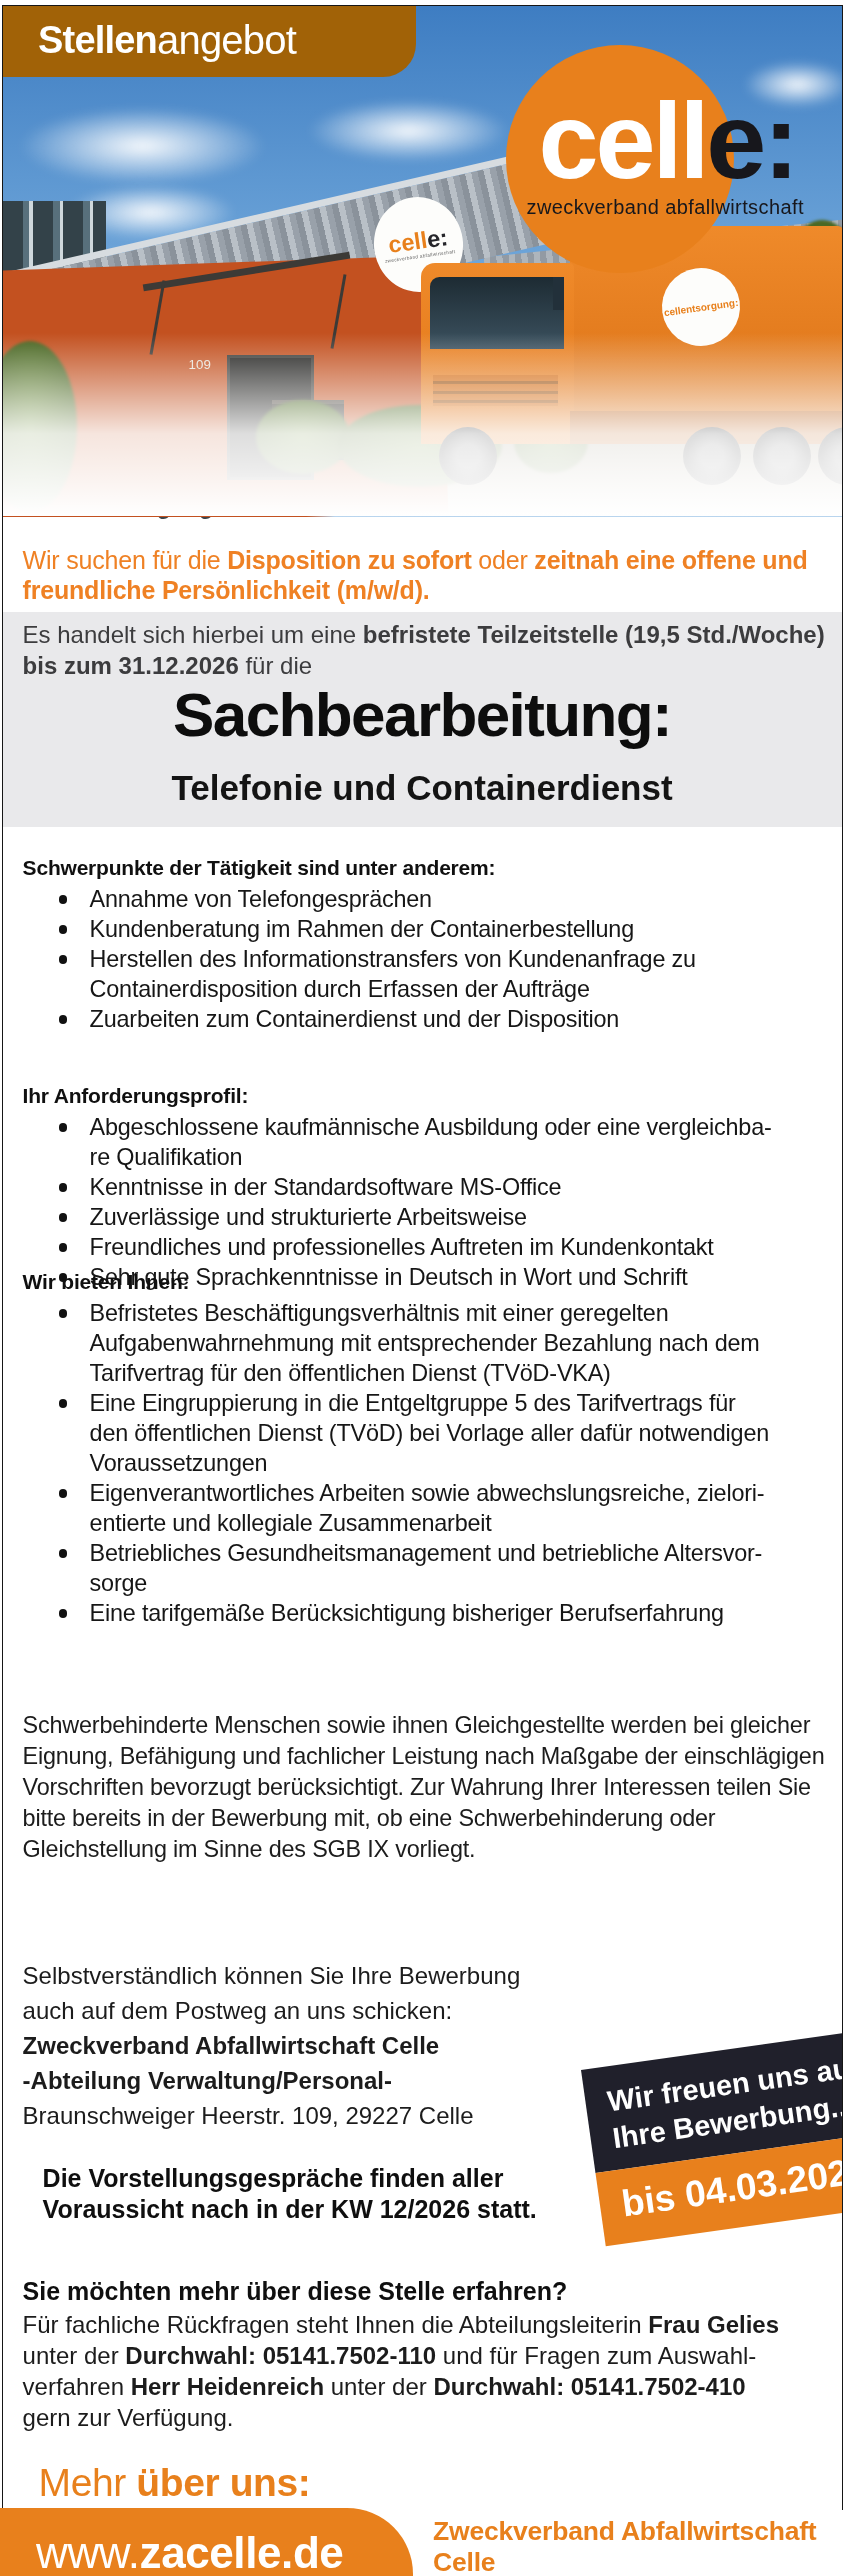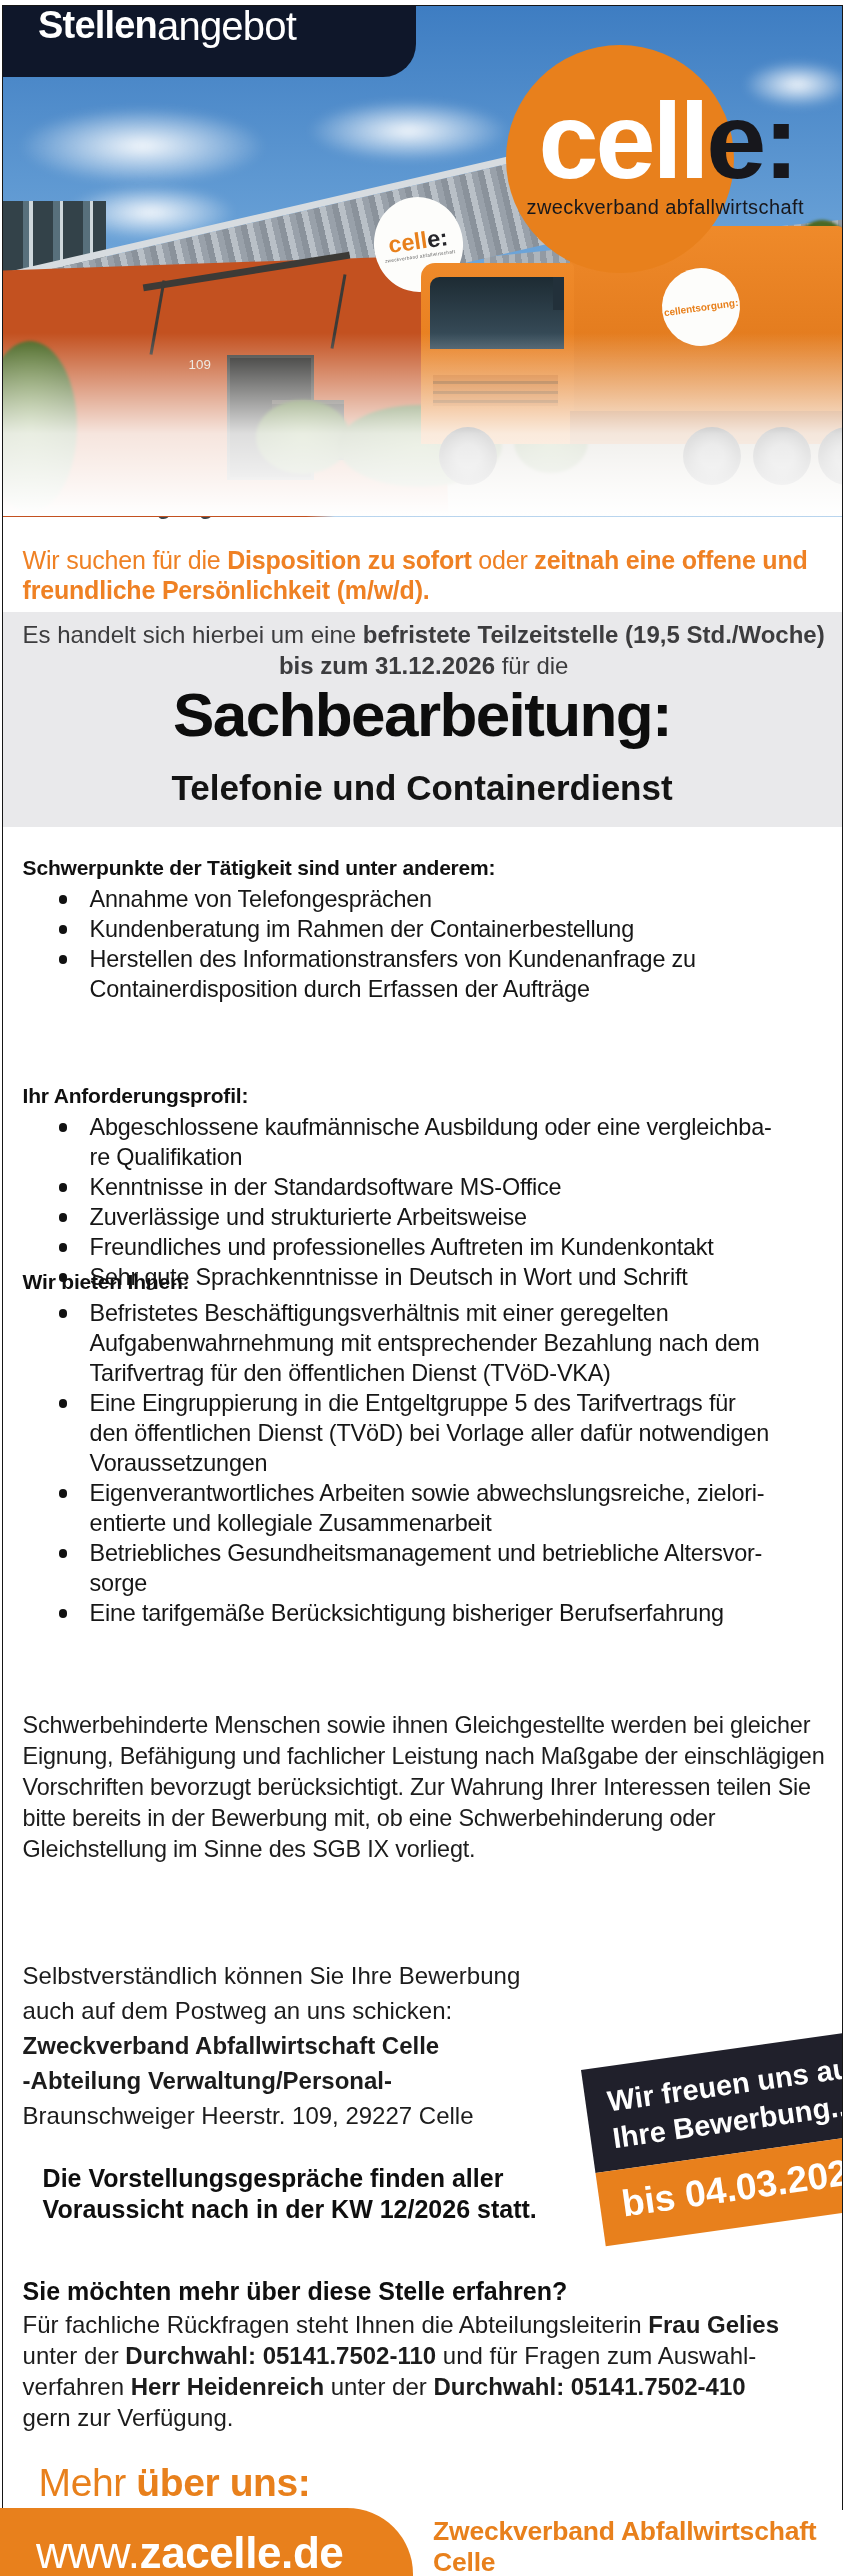--- a/index.html
+++ b/index.html
@@ -3,22 +3,22 @@
 <meta charset="utf-8">
 <style>
   html,body{margin:0;padding:0;background:#ffffff;}
   .page{position:relative;width:847px;height:2576px;background:#fff;overflow:hidden;
         font-family:"Liberation Sans","DejaVu Sans",sans-serif;color:#1a1a1a;}
   
   .frame{position:absolute;left:1.6px;top:4.7px;width:839px;height:2504px;
          border-top:1.6px solid #161616;border-left:1.6px solid #161616;border-right:1.6px solid #161616;
          overflow:hidden;background:#fff;}
   
-  .titlebar{position:absolute;left:-1.6px;top:-1.6px;width:415px;height:73px;background:#0f172a;
-            border-radius:0 0 33px 0;display:flex;align-items:flex-start;padding-left:37px;
+  .titlebar{position:absolute;left:-1.6px;top:-1.6px;width:415px;height:73px;background:#a16207;
+            border-radius:0 0 33px 0;display:flex;align-items:center;padding-left:37px;
             box-sizing:border-box;z-index:40;}
   .titlebar .t-b{color:#fff;font-size:38px;font-weight:bold;letter-spacing:-0.8px;}
   .titlebar .t-l{color:#fff;font-size:40px;font-weight:normal;letter-spacing:-0.8px;}
   
   .photo{position:absolute;left:0;top:0;width:100%;height:511px;overflow:hidden;z-index:1;}
   .sky{position:absolute;inset:0;background:linear-gradient(180deg,#3e7dc2 0%,#6ba3d8 48%,#b9d5ee 100%);}
   .cloud{position:absolute;background:radial-gradient(ellipse at center,rgba(255,255,255,.95) 0%,rgba(255,255,255,0) 70%);
          filter:blur(4.7px);border-radius:50%;}
   .glass-col{position:absolute;left:0;top:195px;width:103px;height:316px;
              background:repeating-linear-gradient(90deg,#334249 0 20px,#58707c 20px 26.5px,#cfd8dc 26.5px 30px);}
@@ -75,21 +75,21 @@
   .logo-wordmark{position:absolute;left:524px;top:190px;font-size:20px;color:#17171c;
                  letter-spacing:0.4px;z-index:22;white-space:nowrap;}
   
   .abs{position:absolute;left:20px;right:14px;}
   .pre{white-space:pre-line;}
   .rich span.b{font-weight:bold;}
   .p-intro{top:433px;font-size:23.4px;line-height:27px;font-weight:bold;color:#3f4449;
            text-align:justify;letter-spacing:-0.2px;}
   .p-search{top:539px;font-size:25px;line-height:30px;color:#ef8124;letter-spacing:-0.2px;}
   .graybox{position:absolute;left:0;top:606px;width:100%;height:215px;background:#e9e9eb;}
-  .gb-line{position:absolute;left:20px;top:7.8px;font-size:24px;line-height:31px;color:#3c3c3e;text-align:center;}
+  .gb-line{position:absolute;left:20px;top:7.8px;font-size:24px;line-height:31px;color:#3c3c3e;}
   .gb-title{position:absolute;left:0;top:67px;width:100%;text-align:center;font-size:62px;
             font-weight:bold;color:#0d0d0d;letter-spacing:-1.6px;}
   .gb-sub{position:absolute;left:0;top:156px;width:100%;text-align:center;font-size:35px;
           font-weight:bold;color:#141414;}
   .sec{position:absolute;left:20px;right:14px;}
   #sec-0{top:850px;} #sec-1{top:1078px;} #sec-2{top:1264px;}
   .sec h3{margin:0;font-size:21px;font-weight:bold;color:#101010;letter-spacing:-0.2px;}
   .sec ul{margin:4.7px 0 0 0;padding:0;list-style:none;}
   .sec li{position:relative;padding-left:67px;font-size:23.4px;line-height:30px;color:#161616;
           white-space:pre-line;letter-spacing:-0.2px;}
@@ -185,20 +185,21 @@
       <div class="gb-sub">Telefonie und Containerdienst</div>
     </div>
 
     <div class="sec" id="sec-0">
       <h3>Schwerpunkte der Tätigkeit sind unter anderem:</h3>
       <ul>
           <li>Annahme von Telefongesprächen</li>
           <li>Kundenberatung im Rahmen der Containerbestellung</li>
           <li>Herstellen des Informationstransfers von Kundenanfrage zu
 Containerdisposition durch Erfassen der Aufträge</li>
+          <li>Zuarbeiten zum Containerdienst und der Disposition</li>
         </ul>
     </div>
     <div class="sec" id="sec-1">
       <h3>Ihr Anforderungsprofil:</h3>
       <ul>
           <li>Abgeschlossene kaufmännische Ausbildung oder eine vergleichba-
 re Qualifikation</li>
           <li>Kenntnisse in der Standardsoftware MS-Office</li>
           <li>Zuverlässige und strukturierte Arbeitsweise</li>
           <li>Freundliches und professionelles Auftreten im Kundenkontakt</li>

